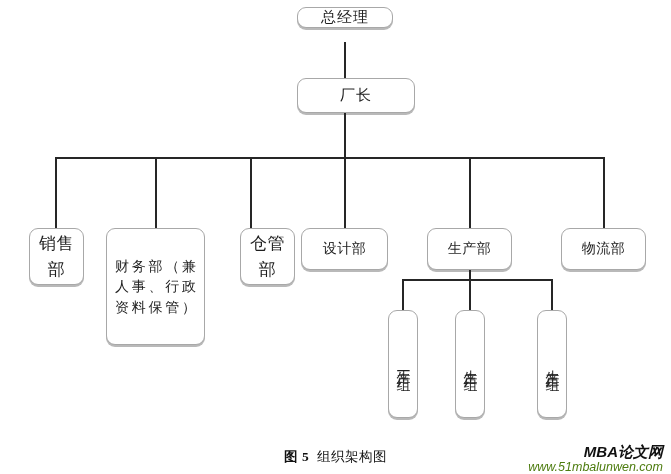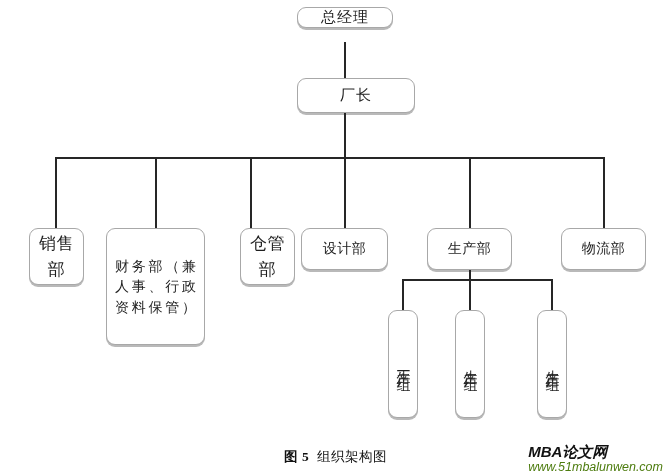--- a/index.html
+++ b/index.html
@@ -102,21 +102,21 @@
     letter-spacing: 0.5px;
     color: #111;
   }
   .caption .fig-num { font-weight: bold; }
 
   
   .watermark {
     position: absolute;
     right: 8px;
     top: 443px;
-    text-align: left;
+    text-align: right;
     line-height: 1.15;
   }
   .watermark .wm-brand {
     font-family: "Liberation Sans", sans-serif;
     font-style: italic;
     font-weight: bold;
     font-size: 15px;
     color: #111111;
     display: block;
   }

